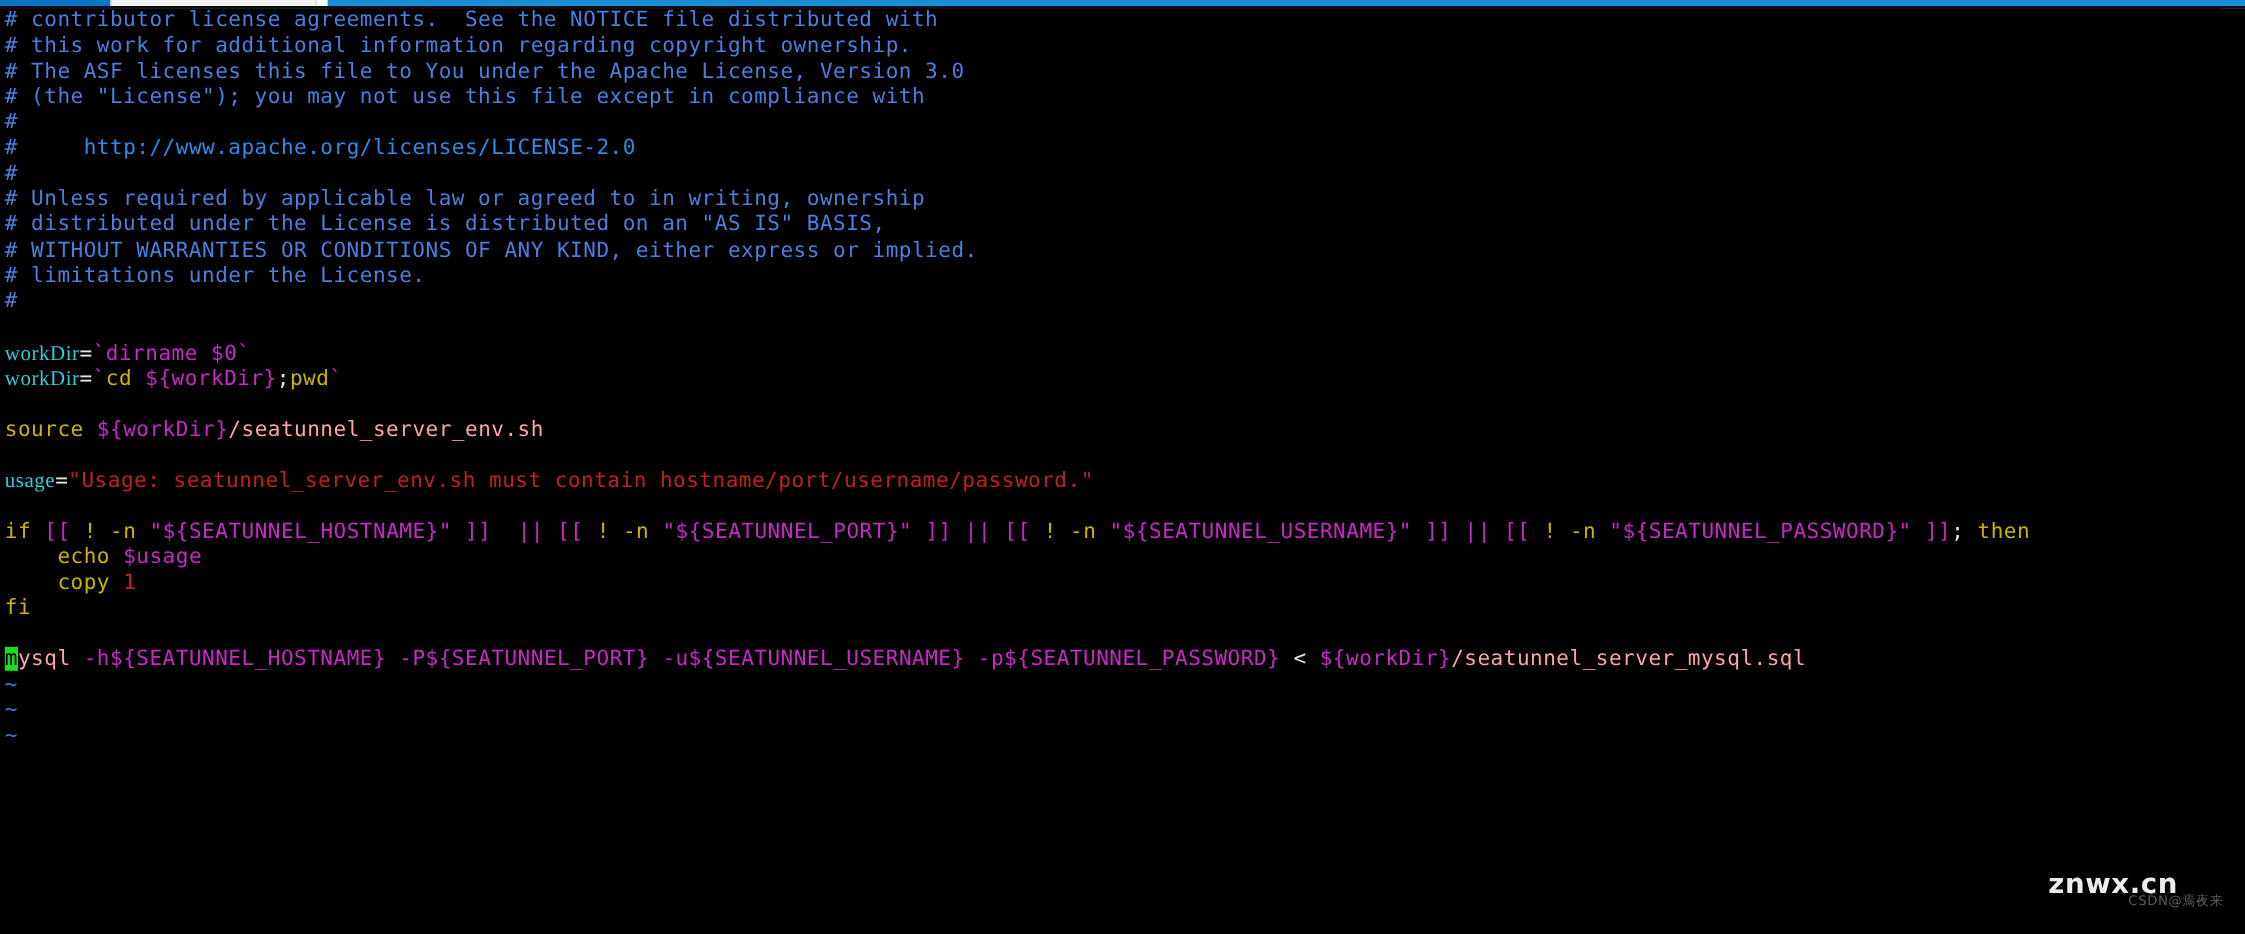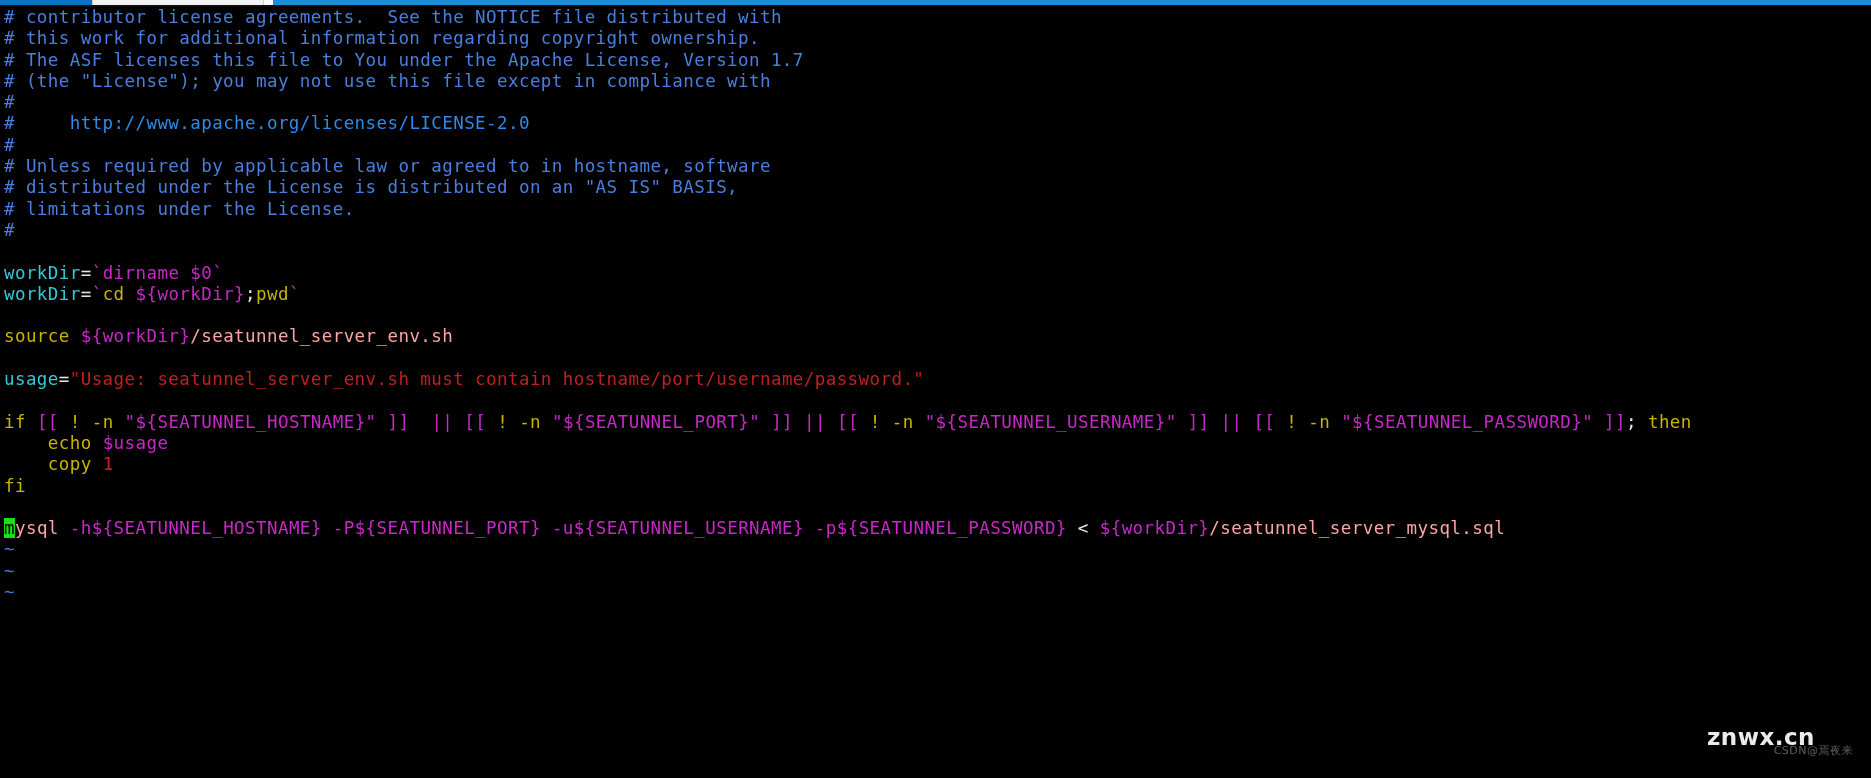--- a/index.html
+++ b/index.html
@@ -71,21 +71,21 @@
     font-size: 17.5px;
     letter-spacing: 0.42px;
     white-space: pre;
     padding-left: 4px;
     color: #d8d8d8;
   }
 
   
   .c-comment   { color: #4a7fe0; }
   .c-url       { color: #2f8ae8; }
-  .c-ident     { color: #35c9d6; }
+  .c-ident     { color: #35c9d6; font-family: Liberation Serif, serif; }
   .c-op        { color: #e4e4e4; }
   .c-cmd       { color: #c9b400; }
   .c-var       { color: #c828c8; }
   .c-string    { color: #c12020; }
   .c-num       { color: #cc2020; }
   .c-plain     { color: #fca5a5; }
   .c-tilde     { color: #3a7bd5; }
 
   .cursor {
     background: #18e018;
@@ -128,27 +128,28 @@
   <div class="tab-active"></div>
   <div class="tab-pane"></div>
   <div class="tab-gap"></div>
   <div class="strip-under"></div>
 </div>
 
 <div id="terminal">
   <div id="code-lines">
       <div class="line"><span class="c-comment"># contributor license agreements.  See the NOTICE file distributed with</span></div>
       <div class="line"><span class="c-comment"># this work for additional information regarding copyright ownership.</span></div>
-      <div class="line"><span class="c-comment"># The ASF licenses this file to You under the Apache License, Version 1.7</span></div>
+      <div class="line"><span class="c-comment"># The ASF licenses this file to You under the Apache License, Version 3.0</span></div>
       <div class="line"><span class="c-comment"># (the "License"); you may not use this file except in compliance with</span></div>
       <div class="line"><span class="c-comment">#</span></div>
       <div class="line"><span class="c-comment">#     </span><span class="c-url">http://www.apache.org/licenses/LICENSE-2.0</span></div>
       <div class="line"><span class="c-comment">#</span></div>
-      <div class="line"><span class="c-comment"># Unless required by applicable law or agreed to in hostname, software</span></div>
+      <div class="line"><span class="c-comment"># Unless required by applicable law or agreed to in writing, ownership</span></div>
       <div class="line"><span class="c-comment"># distributed under the License is distributed on an "AS IS" BASIS,</span></div>
+      <div class="line"><span class="c-comment"># WITHOUT WARRANTIES OR CONDITIONS OF ANY KIND, either express or implied.</span></div>
       <div class="line"><span class="c-comment"># limitations under the License.</span></div>
       <div class="line"><span class="c-comment">#</span></div>
       <div class="line">&nbsp;</div>
       <div class="line"><span class="c-ident">workDir</span><span class="c-op">=</span><span class="c-var">`</span><span class="c-var">dirname $0</span><span class="c-var">`</span></div>
       <div class="line"><span class="c-ident">workDir</span><span class="c-op">=</span><span class="c-var">`</span><span class="c-cmd">cd </span><span class="c-var">${workDir}</span><span class="c-op">;</span><span class="c-cmd">pwd</span><span class="c-var">`</span></div>
       <div class="line">&nbsp;</div>
       <div class="line"><span class="c-cmd">source</span><span class="c-plain"> </span><span class="c-var">${workDir}</span><span class="c-plain">/seatunnel_server_env.sh</span></div>
       <div class="line">&nbsp;</div>
       <div class="line"><span class="c-ident">usage</span><span class="c-op">=</span><span class="c-string">"Usage: seatunnel_server_env.sh must contain hostname/port/username/password."</span></div>
       <div class="line">&nbsp;</div>

